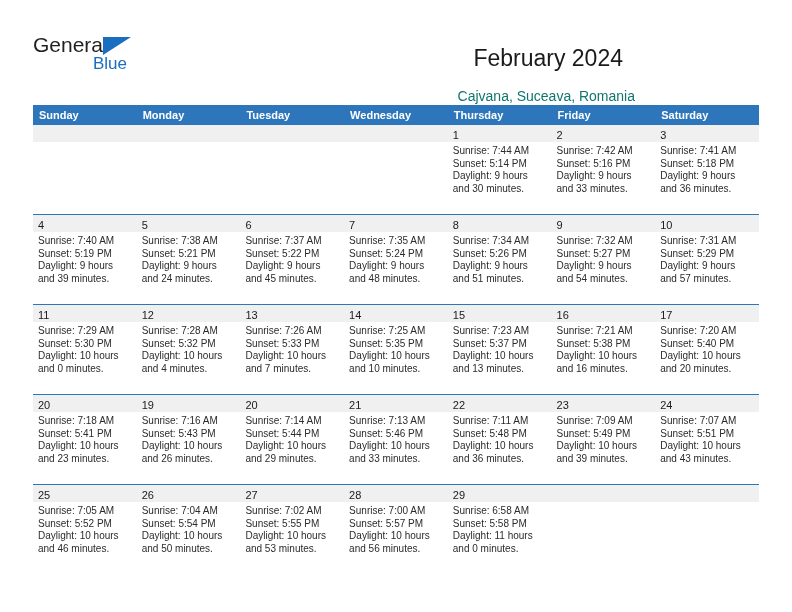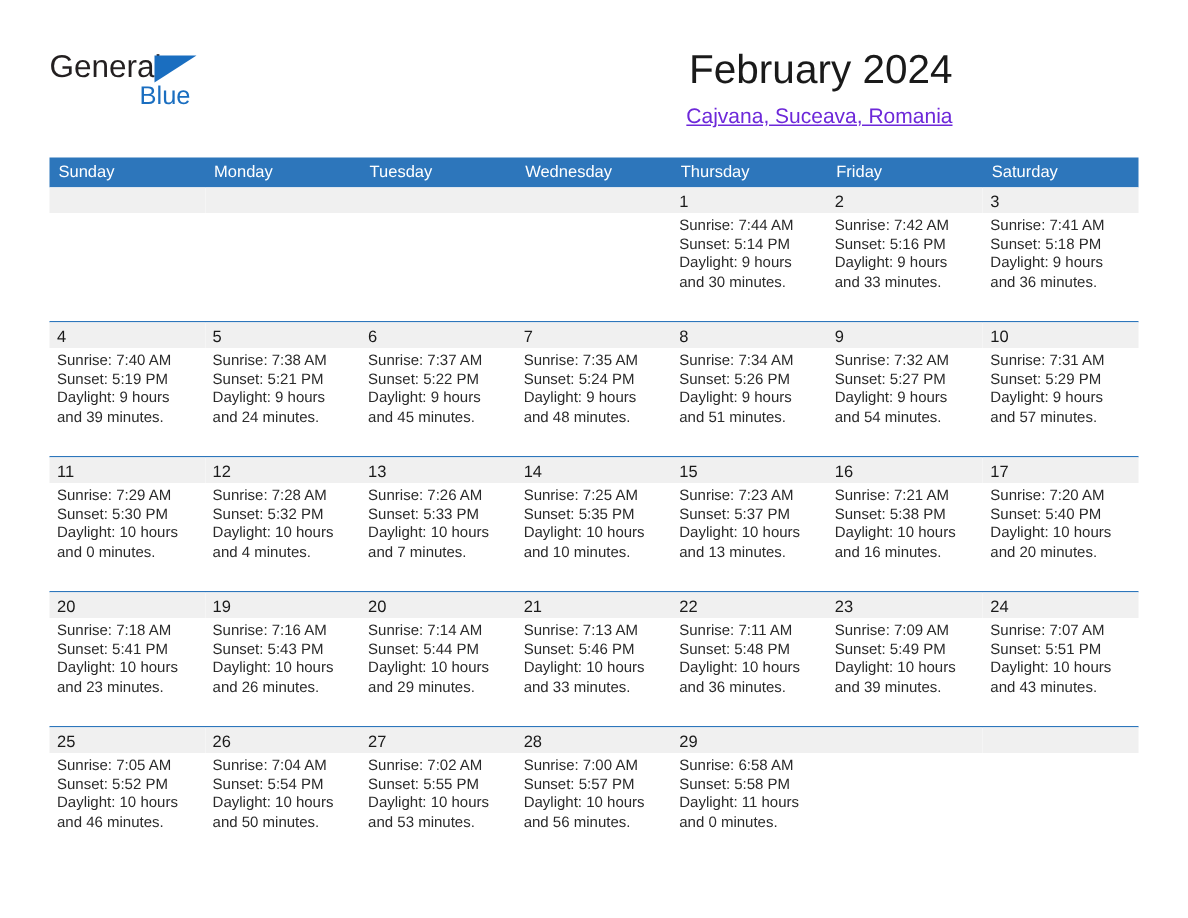--- a/index.html
+++ b/index.html
@@ -63,34 +63,33 @@
     line-height: 22px;
   }
 
   .title-wrap {
     position: absolute;
     right: 0;
     top: 0;
     text-align: right;
   }
   .title {
-    font-size: 27px;
+    font-size: 23px;
     color: #1a1a1a;
     line-height: 32px;
     font-weight: normal;
-    margin: 0;
+    margin: 12px;
     white-space: nowrap;
   }
   .subtitle {
     font-size: 14px;
-    color: #6d28d9;
+    color: #0f766e;
     line-height: 20px;
     margin: 5px 0 0 4px;
     white-space: nowrap;
-    text-decoration: underline;
   }
 
   
   .calendar {
     position: absolute;
     left: 33px;
     top: 105px;
     width: 726px;
   }
   .weekdays {
@@ -101,20 +100,21 @@
   .weekday {
     flex: 0 0 103.71px;
     width: 103.71px;
     box-sizing: border-box;
     color: #ffffff;
     font-size: 11px;
     line-height: 20px;
     padding-left: 6px;
     white-space: nowrap;
     overflow: hidden;
+    font-weight: bold;
   }
 
   .week {
     display: flex;
     height: 90px;
     border-bottom: 1.4px solid #2d76bb;
     box-sizing: border-box;
   }
   .week.last {
     border-bottom: none;

